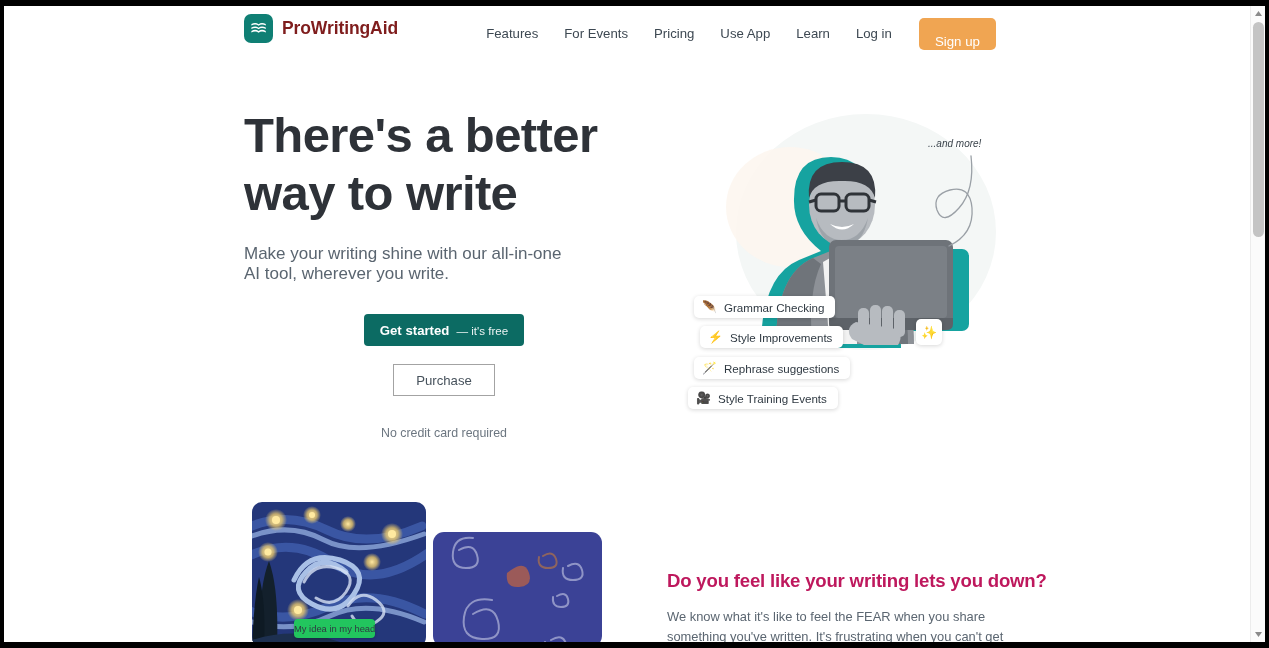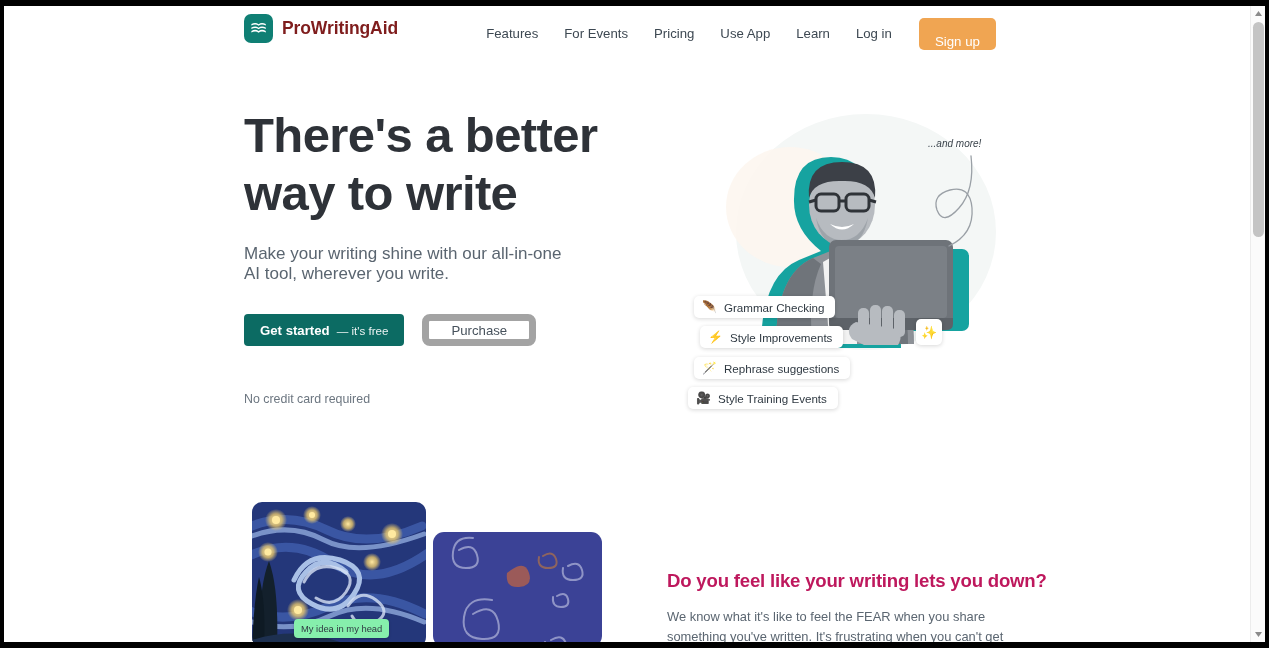--- a/index.html
+++ b/index.html
@@ -134,20 +134,21 @@
     line-height: 20px;
     color: #5a6570;
     width: 330px;
   }
 
   .hero-actions {
     margin-top: 30px;
     display: flex;
     align-items: center;
     gap: 18px;
+    flex-direction: column;
   }
 
   .btn-primary {
     background: #0c6b63;
     color: #ffffff;
     border: none;
     border-radius: 4px;
     height: 32px;
     padding: 0 16px;
     font-size: 13.2px;
@@ -161,34 +162,35 @@
   }
   .btn-primary .free {
     font-weight: normal;
     font-size: 11.6px;
     opacity: 0.92;
   }
 
   .btn-secondary {
     background: #ffffff;
     color: #47525c;
-    border: 7px solid #a3a3a3;
-    border-radius: 8px;
+    border: 1px solid #a3a3a3;
+    border-radius: 0;
     height: 32px;
     padding: 0 22px;
     font-size: 13.2px;
     cursor: pointer;
     font-family: inherit;
     white-space: nowrap;
   }
 
   .hero-note {
-    margin-top: 46px;
+    margin-top: 30px;
     font-size: 12.4px;
     color: #6c7680;
+    text-align: center;
   }
 
   
   .hero-art {
     position: absolute;
     left: 666px;
     top: 10px;
     width: 360px;
     height: 300px;
   }
@@ -277,26 +279,26 @@
     height: 145px;
     border-radius: 10px;
     overflow: hidden;
   }
   .card-starry svg { display: block; }
 
   .idea-caption {
     position: absolute;
     left: 42px;
     top: 117px;
-    background: #86efac;
+    background: #22c55e;
     border-radius: 4px;
     box-shadow: 0 1px 3px rgba(0,0,0,0.2);
     font-size: 9.4px;
     color: #2f3942;
-    padding: 4px 7px;
+    padding: 4px 0;
     white-space: nowrap;
   }
 
   .sec2-copy {
     position: absolute;
     left: 663px;
     top: 88px;
     width: 350px;
   }
 

